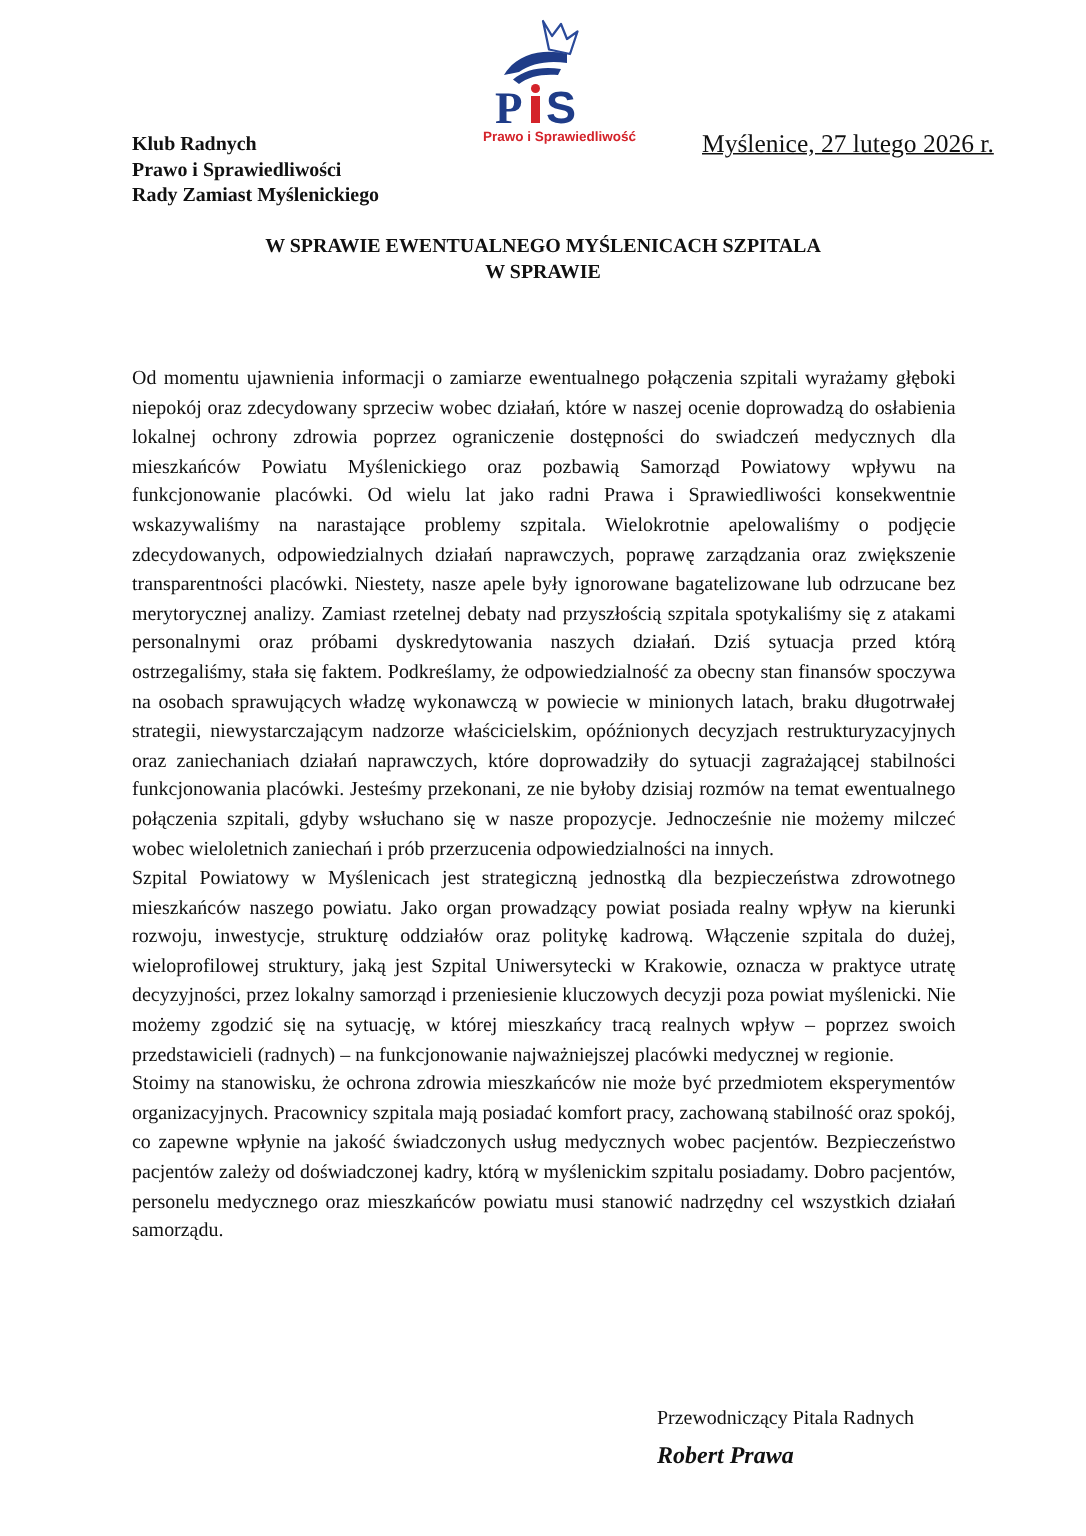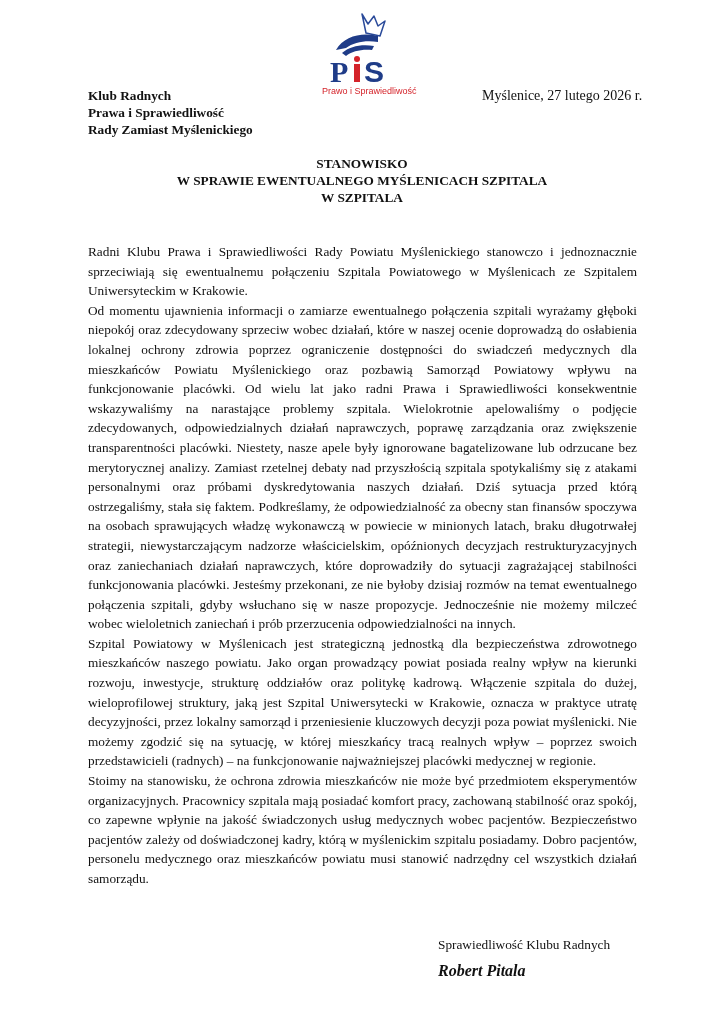--- a/index.html
+++ b/index.html
@@ -2,24 +2,24 @@
 <html><head>
 <meta charset="utf-8">
 <style>
   html, body { margin: 0; padding: 0; background: #ffffff; }
   body { width: 724px; height: 1024px; position: relative; overflow: hidden;
          font-family: "Liberation Serif", "DejaVu Serif", serif; color: #111; }
   .logo { position: absolute; left: 322px; top: 6px; width: 80px; height: 92px; }
   .logo svg { display: block; }
   .logo-caption { position: absolute; left: 0; top: 80px; width: 80px; text-align: center;
                   font-family: "Liberation Sans", "DejaVu Sans", sans-serif; font-size: 9px;
-                  color: #d4232a; white-space: nowrap; }
+                  color: #d4232a; white-space: nowrap; font-weight: bold; }
   .sender { position: absolute; left: 88px; top: 87px; font-weight: bold; font-size: 13.3px;
             line-height: 17px; }
-  .date { position: absolute; left: 482px; top: 87px; font-size: 14px; line-height: 17px; }
+  .date { position: absolute; left: 468px; top: 87px; font-size: 17px; line-height: 17px; text-decoration: underline; }
   .title { position: absolute; left: 84px; width: 556px; top: 155px; text-align: center;
            font-weight: bold; font-size: 13.3px; line-height: 17.2px; }
   .body { position: absolute; left: 88px; width: 549px; top: 242px; font-size: 13.3px;
           line-height: 19.6px; text-align: justify; }
   .body p { margin: 0; }
   .sig { position: absolute; left: 438px; top: 937px; font-size: 13.3px; }
   .sig-name { position: absolute; left: 438px; top: 962px; font-size: 16px; font-weight: bold;
               font-style: italic; }
 </style>
 </head>
@@ -38,33 +38,31 @@
     <rect x="32" y="58" width="6" height="18" fill="#d4232a"></rect>
     <circle cx="35" cy="53" r="3" fill="#d4232a"></circle>
 
     <text x="42" y="76" font-family="Liberation Sans, sans-serif" font-weight="bold" font-size="30" fill="#1f3c88">S</text>
   </svg>
   <div class="logo-caption">Prawo i Sprawiedliwość</div>
 </div>
 
 <div class="sender">
   <div>Klub Radnych</div>
-  <div>Prawa i Sprawiedliwość</div>
+  <div>Prawo i Sprawiedliwości</div>
   <div>Rady Zamiast Myślenickiego</div>
 </div>
 
 <div class="date">Myślenice, 27 lutego 2026 r.</div>
 
 <div class="title">
-  <div>STANOWISKO</div>
   <div>W SPRAWIE EWENTUALNEGO MYŚLENICACH SZPITALA</div>
-  <div>W SZPITALA</div>
+  <div>W SPRAWIE</div>
 </div>
 
 <div class="body">
-  <p>Radni Klubu Prawa i Sprawiedliwości Rady Powiatu Myślenickiego stanowczo i jednoznacznie sprzeciwiają się ewentualnemu połączeniu Szpitala Powiatowego w Myślenicach  ze Szpitalem Uniwersyteckim w Krakowie.</p>
   <p>Od momentu ujawnienia informacji o zamiarze ewentualnego połączenia szpitali wyrażamy głęboki niepokój oraz zdecydowany sprzeciw wobec działań, które w naszej ocenie doprowadzą do osłabienia lokalnej ochrony zdrowia poprzez ograniczenie dostępności do swiadczeń medycznych dla mieszkańców Powiatu Myślenickiego oraz pozbawią Samorząd Powiatowy wpływu    na funkcjonowanie placówki. Od wielu lat jako radni Prawa i Sprawiedliwości konsekwentnie wskazywaliśmy na narastające problemy szpitala. Wielokrotnie apelowaliśmy o podjęcie zdecydowanych, odpowiedzialnych działań naprawczych, poprawę zarządzania oraz zwiększenie transparentności placówki. Niestety, nasze apele były ignorowane bagatelizowane lub odrzucane bez merytorycznej analizy. Zamiast rzetelnej debaty nad przyszłością szpitala spotykaliśmy się z atakami personalnymi oraz próbami dyskredytowania naszych działań. Dziś sytuacja przed którą ostrzegaliśmy, stała się faktem. Podkreślamy,  że odpowiedzialność za obecny stan finansów spoczywa na osobach sprawujących władzę wykonawczą w powiecie w minionych latach, braku długotrwałej strategii, niewystarczającym nadzorze właścicielskim, opóźnionych decyzjach restrukturyzacyjnych oraz zaniechaniach działań naprawczych, które doprowadziły do sytuacji zagrażającej stabilności funkcjonowania placówki. Jesteśmy przekonani, ze nie byłoby dzisiaj rozmów na temat ewentualnego połączenia szpitali, gdyby wsłuchano się w nasze propozycje. Jednocześnie nie możemy milczeć wobec wieloletnich zaniechań i prób przerzucenia odpowiedzialności na innych.</p>
   <p>Szpital Powiatowy w Myślenicach jest strategiczną jednostką dla bezpieczeństwa zdrowotnego mieszkańców naszego powiatu. Jako organ prowadzący powiat posiada realny wpływ na kierunki rozwoju, inwestycje, strukturę oddziałów oraz politykę kadrową. Włączenie szpitala do dużej, wieloprofilowej struktury, jaką jest Szpital Uniwersytecki w Krakowie, oznacza w praktyce utratę decyzyjności, przez lokalny samorząd i przeniesienie kluczowych decyzji poza powiat myślenicki. Nie możemy zgodzić się na sytuację, w której mieszkańcy tracą realnych wpływ – poprzez swoich przedstawicieli (radnych) – na funkcjonowanie najważniejszej placówki medycznej w regionie.</p>
   <p>Stoimy na stanowisku, że ochrona zdrowia mieszkańców nie może być przedmiotem eksperymentów organizacyjnych. Pracownicy szpitala mają posiadać komfort pracy, zachowaną stabilność oraz spokój, co zapewne wpłynie na jakość świadczonych usług medycznych wobec pacjentów. Bezpieczeństwo pacjentów zależy od doświadczonej kadry, którą w myślenickim szpitalu posiadamy. Dobro pacjentów, personelu medycznego oraz mieszkańców powiatu musi stanowić nadrzędny cel wszystkich działań samorządu.</p>
 </div>
 
-<div class="sig">Sprawiedliwość Klubu Radnych</div>
-<div class="sig-name">Robert Pitala</div>
+<div class="sig">Przewodniczący Pitala Radnych</div>
+<div class="sig-name">Robert Prawa</div>
 
 </body></html>

